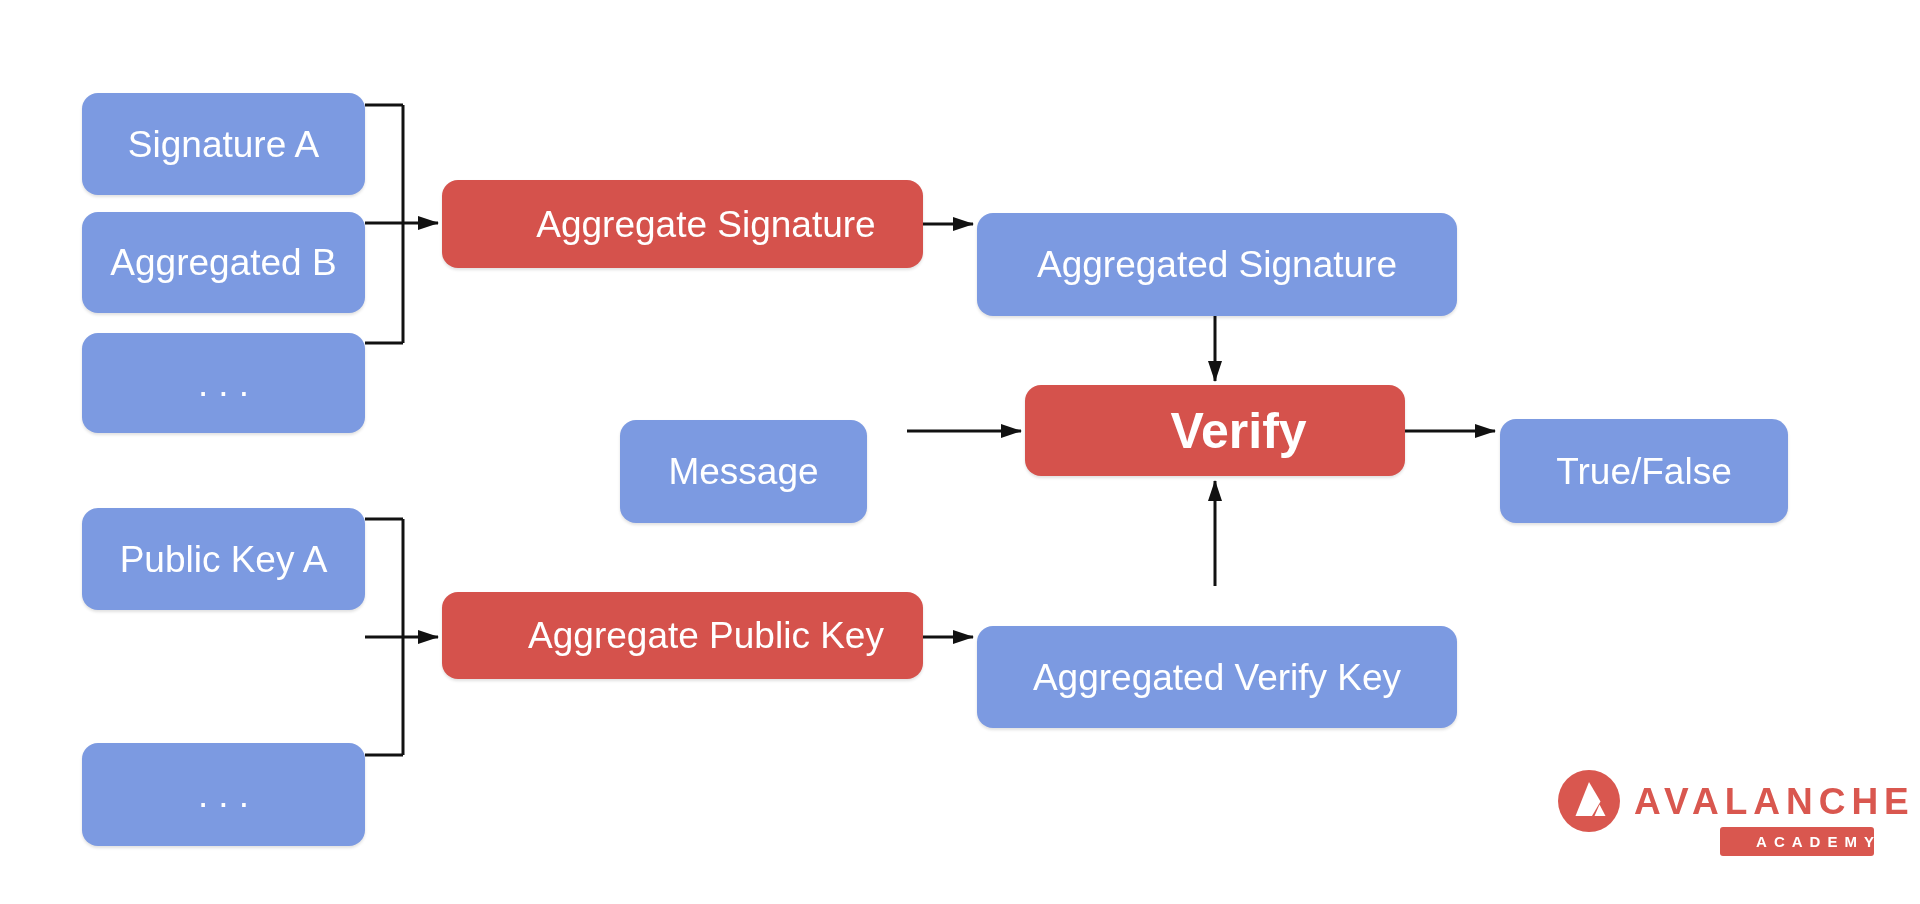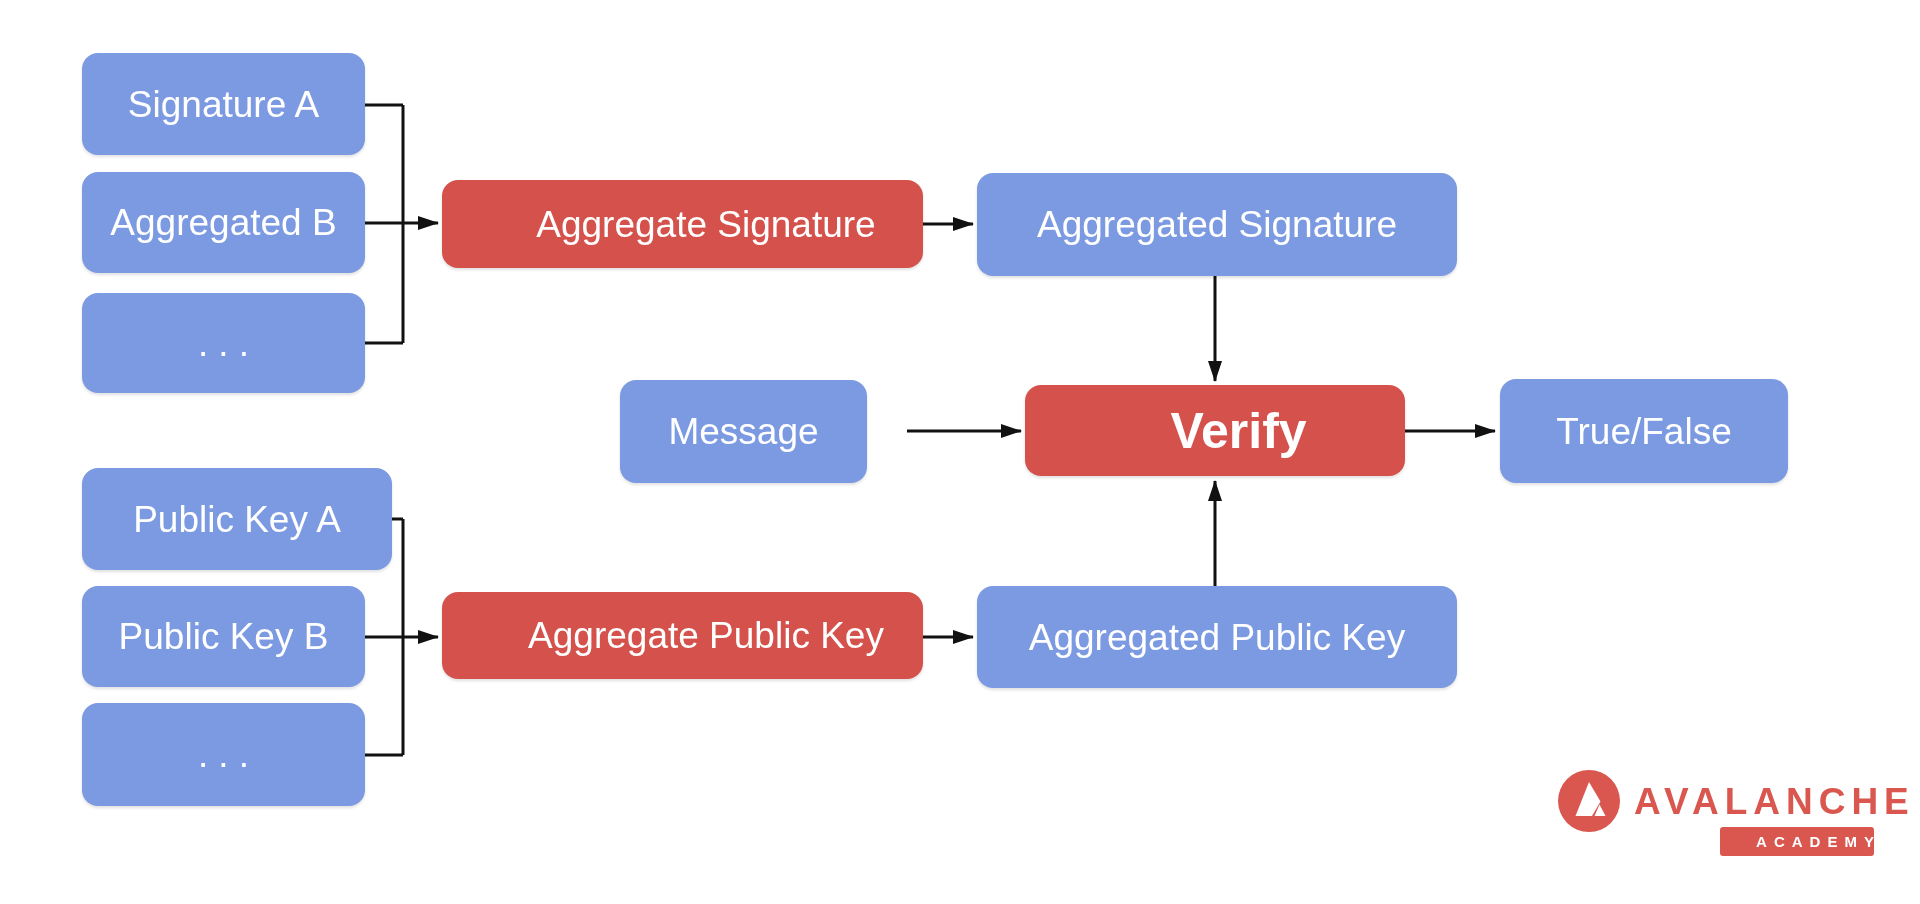--- a/index.html
+++ b/index.html
@@ -37,21 +37,21 @@
     border-radius: 16px;
     display: flex;
     align-items: center;
     justify-content: center;
     color: var(--node-text);
     font-size: 37px;
     line-height: 1;
     box-shadow: 0 2px 3px rgba(0,0,0,0.12);
     white-space: nowrap;
   }
-  .node.blue { background: var(--blue); }
+  .node.blue { background: var(--blue); margin-top: 40px; }
   .node.red  { background: var(--red); padding-left: 47px; }
   .node.bold { font-weight: 700; font-size: 50px; }
   .node.dots { letter-spacing: 10px; text-indent: 10px; }
   .logo-mark {
     position: absolute;
     left: 1558px; top: 770px;
     width: 62px; height: 62px;
   }
   .logo-word {
     position: absolute;
@@ -120,26 +120,25 @@
   <div class="node blue" style="left:82px; top:172px; width:283px; height:101px">Aggregated B</div>
   <div class="node blue dots" style="left:82px; top:293px; width:283px; height:100px">...</div>
 
   <div class="node red" style="left:442px; top:180px; width:481px; height:88px">Aggregate Signature</div>
   <div class="node blue" style="left:977px; top:173px; width:480px; height:103px">Aggregated Signature</div>
 
   <div class="node blue" style="left:620px; top:380px; width:247px; height:103px">Message</div>
   <div class="node red bold" style="left:1025px; top:385px; width:380px; height:91px">Verify</div>
   <div class="node blue" style="left:1500px; top:379px; width:288px; height:104px">True/False</div>
 
-  <div class="node blue" style="left:82px; top:468px; width:310px; height:102px">Public Key A</div>
-  <div class="node blue" style="left:82px; top:586px; width:283px; height:101px">Public Key B</div>
+  <div class="node blue" style="left:82px; top:468px; width:283px; height:102px">Public Key A</div>
   <div class="node blue dots" style="left:82px; top:703px; width:283px; height:103px">...</div>
 
   <div class="node red" style="left:442px; top:592px; width:481px; height:87px">Aggregate Public Key</div>
-  <div class="node blue" style="left:977px; top:586px; width:480px; height:102px">Aggregated Public Key</div>
+  <div class="node blue" style="left:977px; top:586px; width:480px; height:102px">Aggregated Verify Key</div>
 
   <svg class="logo-mark" viewBox="0 0 62 62" xmlns="http://www.w3.org/2000/svg">
     <circle cx="31" cy="31" r="31" fill="var(--logo-red)"></circle>
     <polygon points="31,12 42.5,31.5 34,46 17.5,46" fill="#ffffff"></polygon>
     <polygon points="41.5,34.5 47.5,46 36.5,46" fill="#ffffff"></polygon>
   </svg>
   <div class="logo-word">AVALANCHE</div>
   <div class="logo-badge">ACADEMY</div>
 
 </div>

